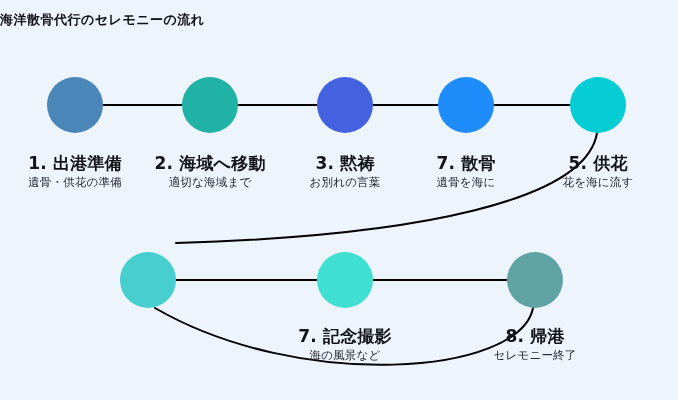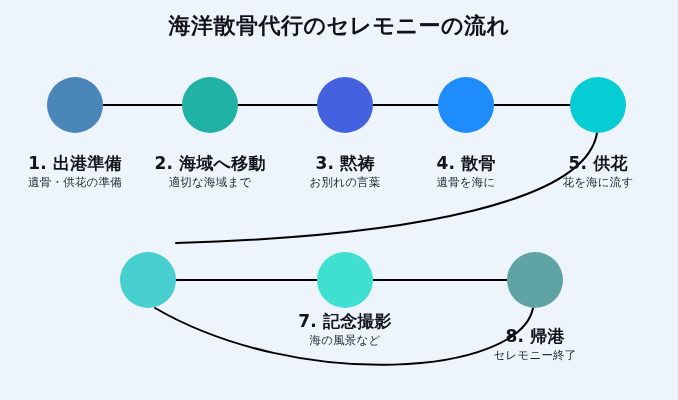--- a/index.html
+++ b/index.html
@@ -21,22 +21,21 @@
     width: 678px;
     height: 400px;
     background: #eef4fb;
   }
 
   #chart-title {
     position: absolute;
     top: 11px;
     left: 0;
     width: 678px;
-    text-align: center;
-    font-size: 22px;
+    font-size: 13px;
     font-weight: bold;
     color: #111318;
     letter-spacing: 0.5px;
     white-space: nowrap;
   }
 
   #connector-layer {
     position: absolute;
     top: 0;
     left: 0;
@@ -106,33 +105,33 @@
         <span class="node-title">2. 海域へ移動</span>
         <span class="node-desc">適切な海域まで</span>
       </div>
       <div class="flow-node" style="left: 345px; top: 105px; width: 56px; height: 56px; background: rgb(68, 97, 224);"></div>
       <div class="node-label-group" style="left: 345px; top: 155px;">
         <span class="node-title">3. 黙祷</span>
         <span class="node-desc">お別れの言葉</span>
       </div>
       <div class="flow-node" style="left: 466px; top: 105px; width: 56px; height: 56px; background: rgb(31, 140, 251);"></div>
       <div class="node-label-group" style="left: 466px; top: 155px;">
-        <span class="node-title">4. 散骨</span>
+        <span class="node-title">7. 散骨</span>
         <span class="node-desc">遺骨を海に</span>
       </div>
       <div class="flow-node" style="left: 598px; top: 105px; width: 56px; height: 56px; background: rgb(6, 205, 212);"></div>
       <div class="node-label-group" style="left: 598px; top: 155px;">
         <span class="node-title">5. 供花</span>
         <span class="node-desc">花を海に流す</span>
       </div>
       <div class="flow-node" style="left: 148px; top: 280px; width: 56px; height: 56px; background: rgb(70, 207, 206);"></div>
       <div class="node-label-group" style="left: 148px; top: 328px;">
       </div>
       <div class="flow-node" style="left: 345px; top: 280px; width: 56px; height: 56px; background: rgb(63, 224, 210);"></div>
-      <div class="node-label-group" style="left: 345px; top: 313px;">
+      <div class="node-label-group" style="left: 345px; top: 328px;">
         <span class="node-title">7. 記念撮影</span>
         <span class="node-desc">海の風景など</span>
       </div>
       <div class="flow-node" style="left: 535px; top: 280px; width: 56px; height: 56px; background: rgb(95, 163, 164);"></div>
       <div class="node-label-group" style="left: 535px; top: 328px;">
         <span class="node-title">8. 帰港</span>
         <span class="node-desc">セレモニー終了</span>
       </div>
     </div>
 

